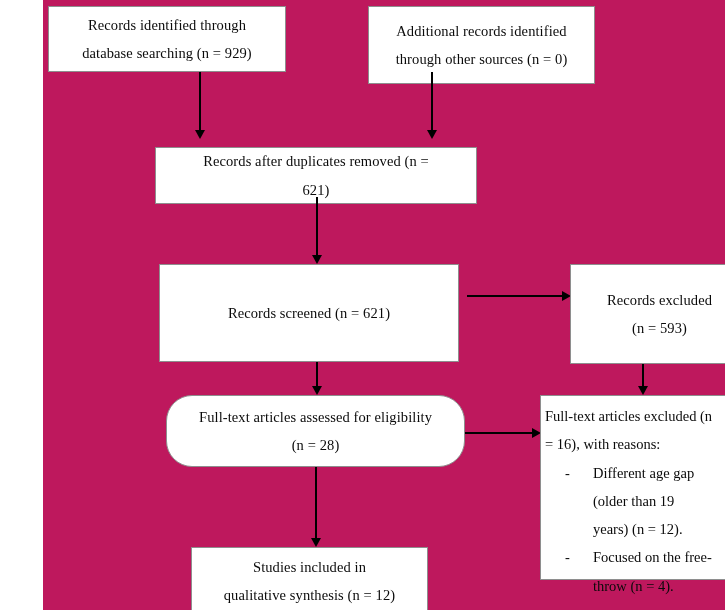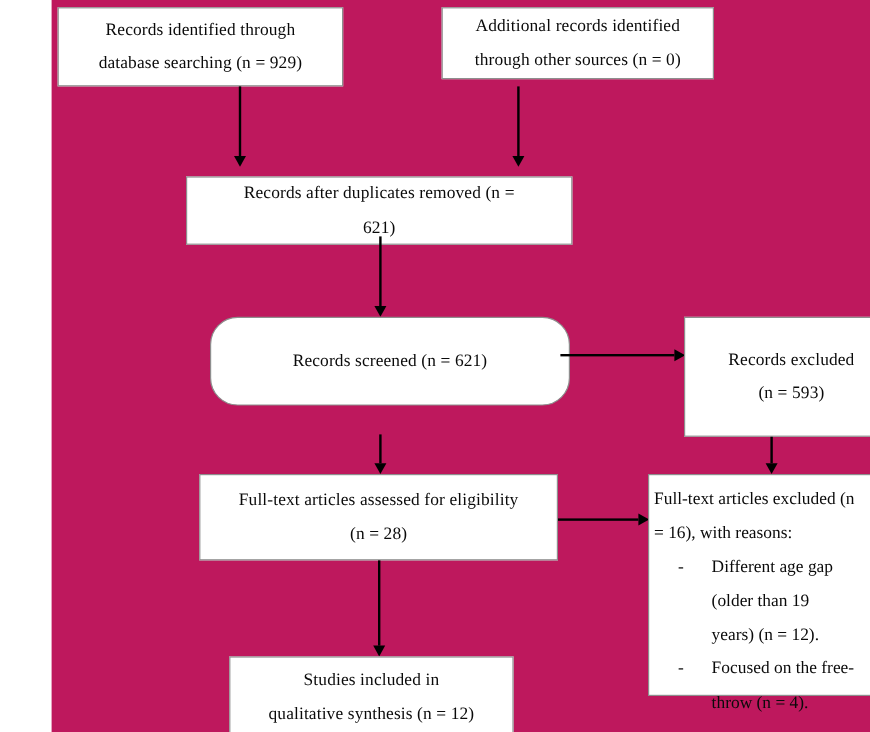--- a/index.html
+++ b/index.html
@@ -112,21 +112,21 @@
 </head>
 <body>
 
 <div id="diagram-root">
 
   <div class="flow-box" style="left:5px; top:6px; width:238px; height:66px;">
     <span class="line">Records identified through</span>
     <span class="line">database searching (n = 929)</span>
   </div>
 
-  <div class="flow-box" style="left:325px; top:6px; width:227px; height:60px;">
+  <div class="flow-box" style="left:325px; top:6px; width:227px; height:78px;">
     <span class="line">Additional records identified</span>
     <span class="line">through other sources (n = 0)</span>
   </div>
 
   <div class="v-arrow" style="left:156px; top:72px; width:2px; height:67px;">
     <div class="stem" style="height:58px;"></div>
     <div class="head" style="top:58px;"></div>
   </div>
 
   <div class="v-arrow" style="left:388px; top:72px; width:2px; height:67px;">
@@ -137,21 +137,21 @@
   <div class="flow-box" style="left:112px; top:147px; width:322px; height:57px;">
     <span class="line">Records after duplicates removed (n =</span>
     <span class="line">621)</span>
   </div>
 
   <div class="v-arrow" style="left:273px; top:197px; width:2px; height:67px;">
     <div class="stem" style="height:58px;"></div>
     <div class="head" style="top:58px;"></div>
   </div>
 
-  <div class="flow-box" style="left:132px; top:264px; width:300px; height:74px;border-radius:23px;">
+  <div class="flow-box" style="left:116px; top:264px; width:300px; height:98px;">
     <span class="line">Records screened (n = 621)</span>
   </div>
 
   <div class="h-arrow" style="left:424px; top:295px; width:104px; height:2px;">
     <div class="stem" style="width:95px;"></div>
     <div class="head" style="left:95px;"></div>
   </div>
 
   <div class="flow-box" style="left:527px; top:264px; width:179px; height:100px;">
     <span class="line">Records excluded</span>
@@ -161,21 +161,21 @@
   <div class="v-arrow" style="left:273px; top:362px; width:2px; height:33px;">
     <div class="stem" style="height:24px;"></div>
     <div class="head" style="top:24px;"></div>
   </div>
 
   <div class="v-arrow" style="left:599px; top:364px; width:2px; height:31px;">
     <div class="stem" style="height:22px;"></div>
     <div class="head" style="top:22px;"></div>
   </div>
 
-  <div class="flow-box" style="left:123px; top:395px; width:299px; height:72px;">
+  <div class="flow-box" style="left:123px; top:395px; width:299px; height:72px;border-radius:26px;">
     <span class="line">Full-text articles assessed for eligibility</span>
     <span class="line">(n = 28)</span>
   </div>
 
   <div class="h-arrow" style="left:422px; top:432px; width:76px; height:2px;">
     <div class="stem" style="width:67px;"></div>
     <div class="head" style="left:67px;"></div>
   </div>
 
   <div class="reasons-box" style="left:497px; top:395px; width:227px; height:185px;">

